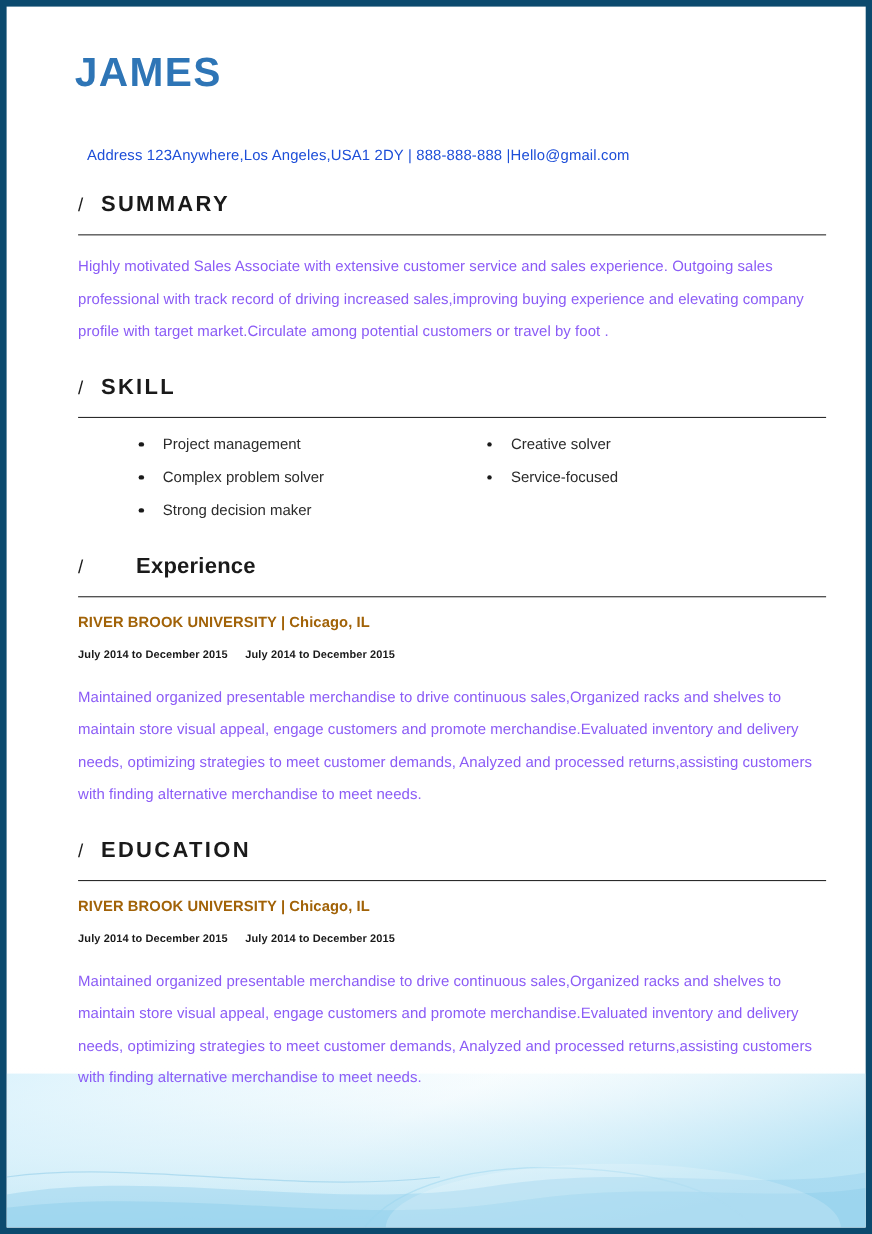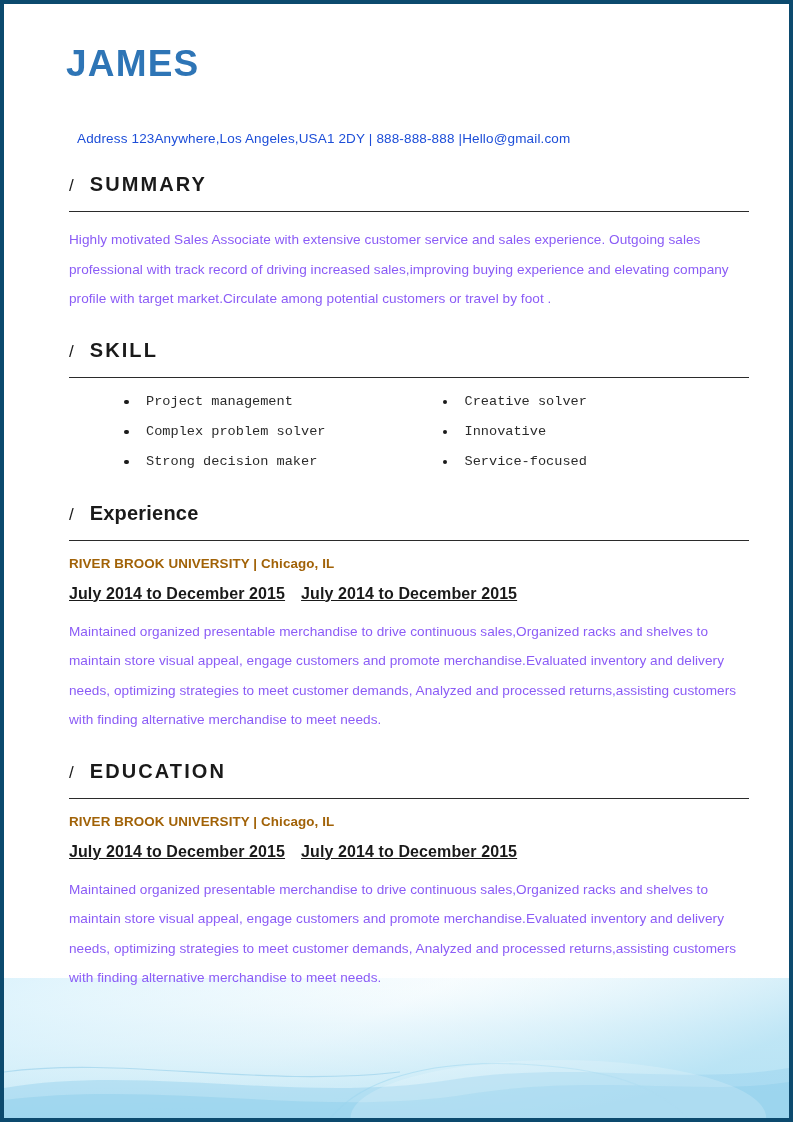--- a/index.html
+++ b/index.html
@@ -15,21 +15,21 @@
     -webkit-font-smoothing: antialiased;
   }
 
   
   .page {
     position: relative;
     width: 793px;
     height: 1122px;
     box-sizing: border-box;
     background: #ffffff;
-    border: 4px solid #0c4a6e;
+    border: 6px solid #0c4a6e;
     overflow: hidden;
   }
 
   
   .watermark {
     position: absolute;
     left: 0;
     right: 0;
     bottom: 0;
     height: 150px;
@@ -91,20 +91,21 @@
     line-height: 1;
     margin: 0;
     text-align: center;
   }
   .section-title.upper {
     text-transform: uppercase;
     letter-spacing: 2.1px;
   }
   .section-title.title-case {
     letter-spacing: 0.2px;
+    margin-left: 32px;
   }
   .rule {
     height: 0;
     border-top: 1.4px solid #2b2b2b;
     margin: 17px 0 0 19px;
     width: 680px;
   }
 
   
   .body-text {
@@ -120,21 +121,20 @@
   
   .skills {
     display: flex;
     padding: 9px 0 0 0;
   }
   .skill-col {
     width: 340px;
     list-style: none;
     margin: 0;
     padding: 0;
-    font-family: Liberation Mono, monospace;
   }
   .skill-col.col-1 { padding-left: 74px; }
   .skill-col.col-2 { padding-left: 18px; }
   .skill-item {
     position: relative;
     color: #2b2b2b;
     font-size: 13.6px;
     line-height: 30px;
     padding-left: 22px;
   }
@@ -157,25 +157,24 @@
     color: #a16207;
     font-size: 13.4px;
     font-weight: bold;
     letter-spacing: 0.1px;
     line-height: 20px;
   }
   .entry-dates {
     margin: 0;
     padding-top: 10px;
     color: #1a1a1a;
-    font-size: 16px;
+    font-size: 10px;
     font-weight: bold;
     letter-spacing: 0.1px;
     line-height: 20px;
-    text-decoration: underline;
   }
   .entry-dates .gap { display: inline-block; width: 16px; }
 </style>
 </head>
 <body>
 
 <div class="page">
 
   <div class="watermark">
     <svg viewBox="0 0 793 150" preserveAspectRatio="none" xmlns="http://www.w3.org/2000/svg">
@@ -225,21 +224,20 @@
       </div>
       <div class="rule"></div>
       <div class="skills">
         <ul class="skill-col col-1">
           <li class="skill-item">Project management</li>
           <li class="skill-item">Complex problem solver</li>
           <li class="skill-item">Strong decision maker</li>
         </ul>
         <ul class="skill-col col-2">
           <li class="skill-item">Creative solver</li>
-          <li class="skill-item">Innovative</li>
           <li class="skill-item">Service-focused</li>
         </ul>
       </div>
     </div>
 
     <div class="section">
       <div class="section-head">
         <span class="slash">/</span>
         <h2 class="section-title title-case">Experience</h2>
       </div>

